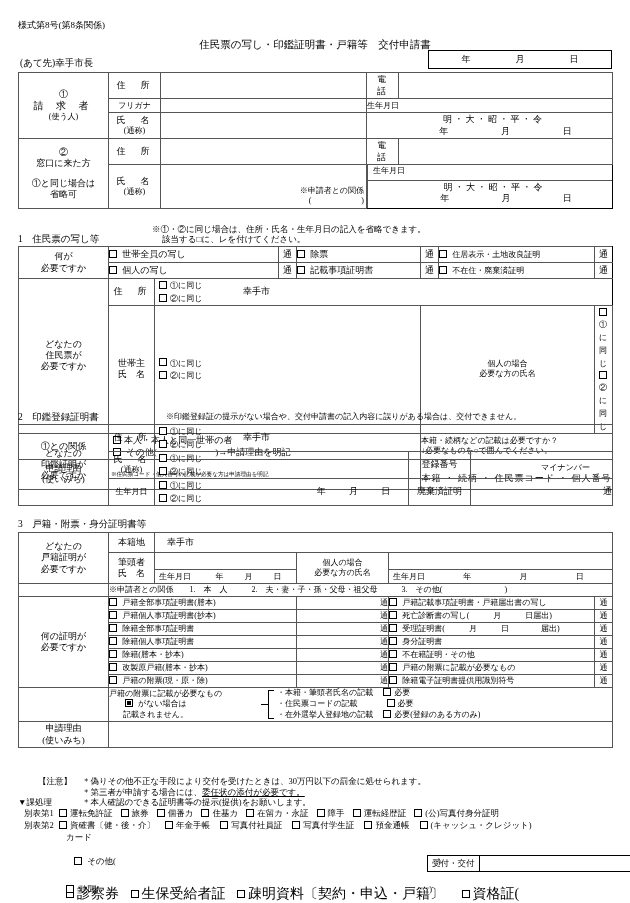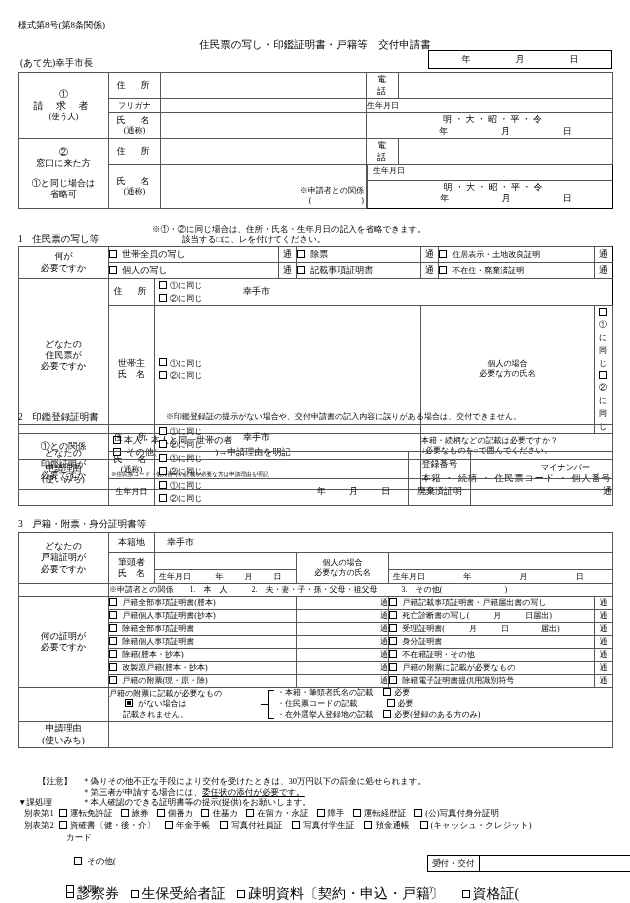--- a/index.html
+++ b/index.html
@@ -177,21 +177,21 @@
               <span>日</span>
             </div>
           </div>
         </td>
       </tr>
     </tbody>
       </table>
   </div>
 
   <div class="secnote" style="left:152px;top:224px;">※①・②に同じ場合は、住所・氏名・生年月日の記入を省略できます。</div>
-  <div class="secnote" style="left:182px;top:234px;">該当する□に、レを付けてください。</div>
+  <div class="secnote" style="left:162px;top:234px;">該当する□に、レを付けてください。</div>
   <div class="seccap" style="left:18px;top:234px;">1　住民票の写し等</div>
 
   <div class="blockwrap" style="top:246px;">
     <table class="tbl">
       <colgroup>
         <col style="width:90px">
           <col style="width:46px">
           <col style="width:124px">
         <col style="width:18px">
           <col style="width:124px">

